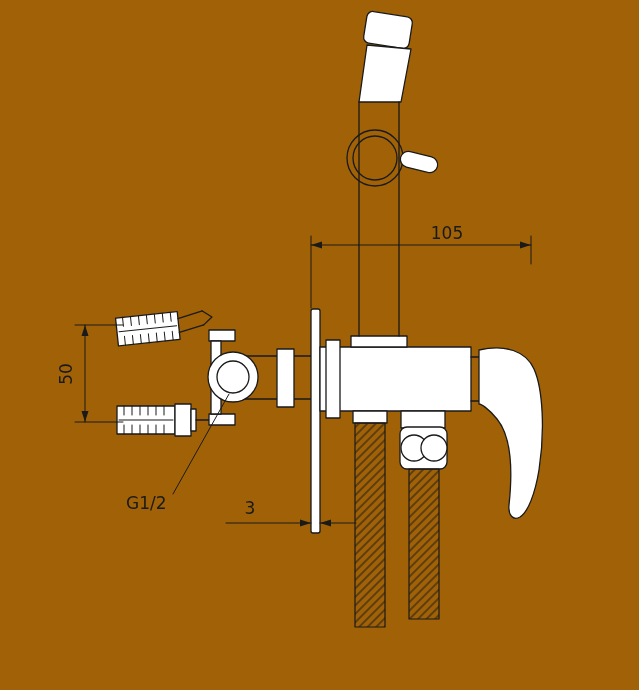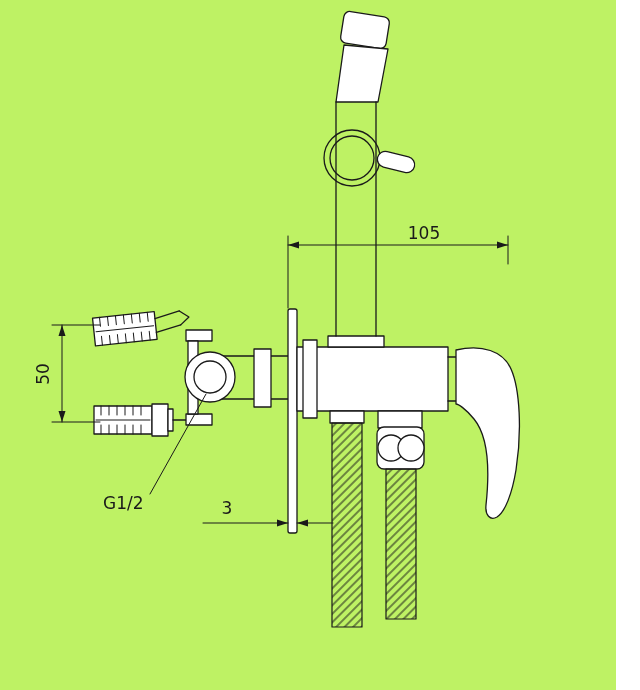--- a/index.html
+++ b/index.html
@@ -7,22 +7,23 @@
     padding:0;
     background:#ffffff;
     width:640px;
     height:690px;
     font-family:"DejaVu Sans", sans-serif;
   }
   .canvas{
     position:relative;
     width:616px;
     height:690px;
-    background:#bef264;
+    background:#a16207;
     overflow:hidden;
+    padding-left:23px;
   }
   svg{display:block}
   text{
     font-family:"DejaVu Sans", sans-serif;
     fill:#1a1a1a;
   }
 </style>
 </head>
 <body>
 

